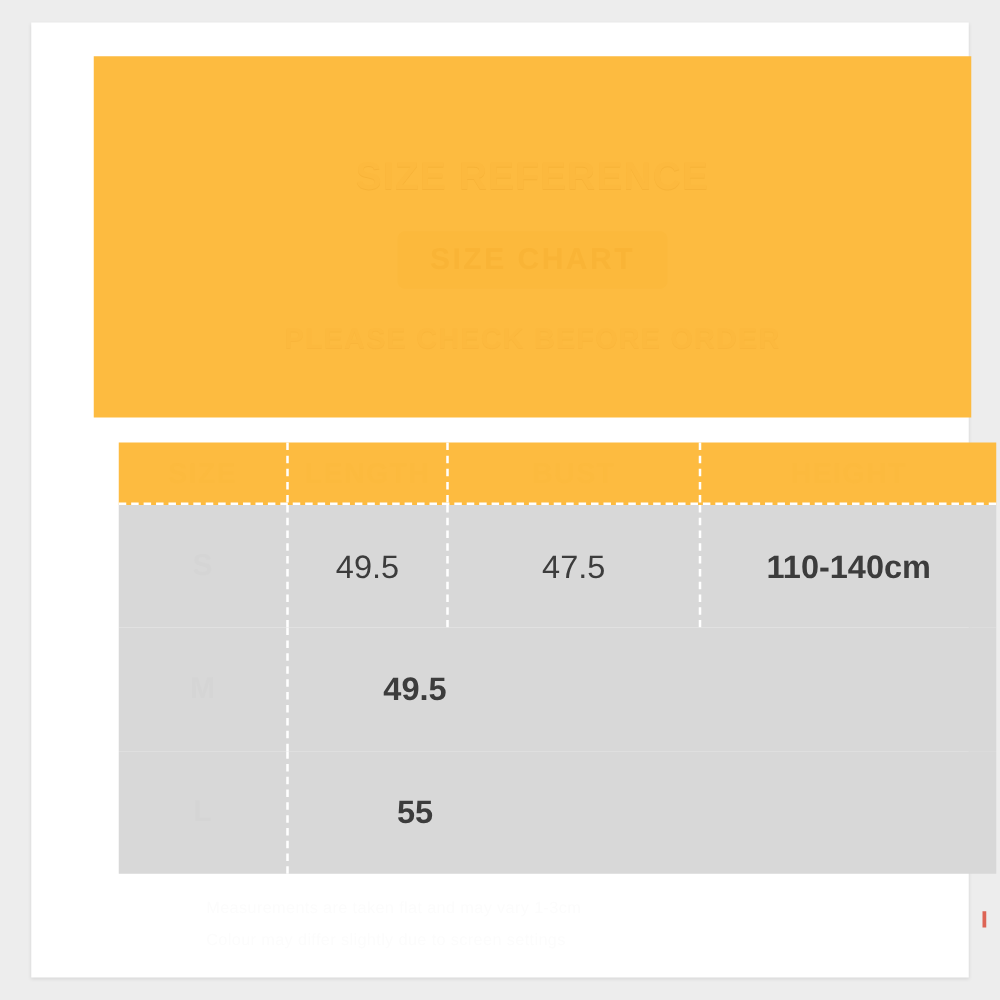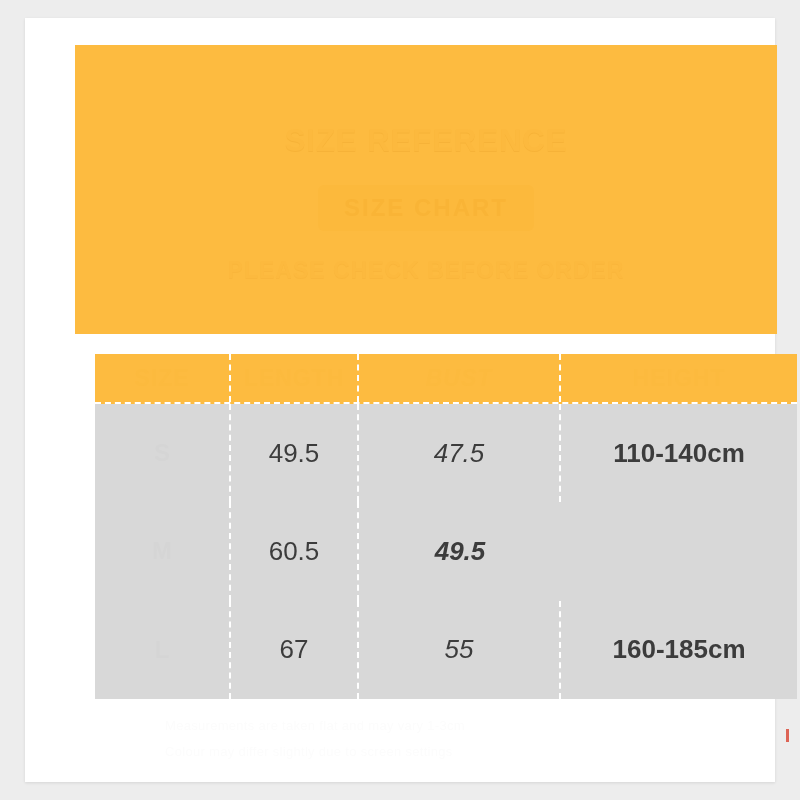--- a/index.html
+++ b/index.html
@@ -118,21 +118,21 @@
     font-size: 26px;
     color: #3c3c3c;
     text-align: center;
   }
   .cell:last-child {
     border-right: none;
     font-weight: bold;
   }
   .c0 { width: 136px; }
   .c1 { width: 128px; }
-  .c2 { width: 202px; font-style: italic; }
+  .c2 { width: 202px; }
   .c3 { flex: 1; }
 
   
   .head-row .cell {
     font-size: 23px;
     font-weight: 700;
     color: #fcba3e;
     letter-spacing: 1px;
   }
   
@@ -196,29 +196,26 @@
 
       <div class="row body-row">
         <div class="cell c0">S</div>
         <div class="cell c1">49.5</div>
         <div class="cell c2">47.5</div>
         <div class="cell c3">110-140cm</div>
       </div>
 
       <div class="row body-row">
         <div class="cell c0">M</div>
-        <div class="cell c1">60.5</div>
         <div class="cell c2">49.5</div>
       </div>
 
       <div class="row body-row">
         <div class="cell c0">L</div>
-        <div class="cell c1">67</div>
         <div class="cell c2">55</div>
-        <div class="cell c3">160-185cm</div>
       </div>
 
     </div>
 
     <div class="footnote">
       <div class="footnote-line">Measurements are taken flat and may vary 1-3cm</div>
       <div class="footnote-line">Colour may differ slightly due to screen settings</div>
     </div>
 
     <div class="red-mark"></div>

